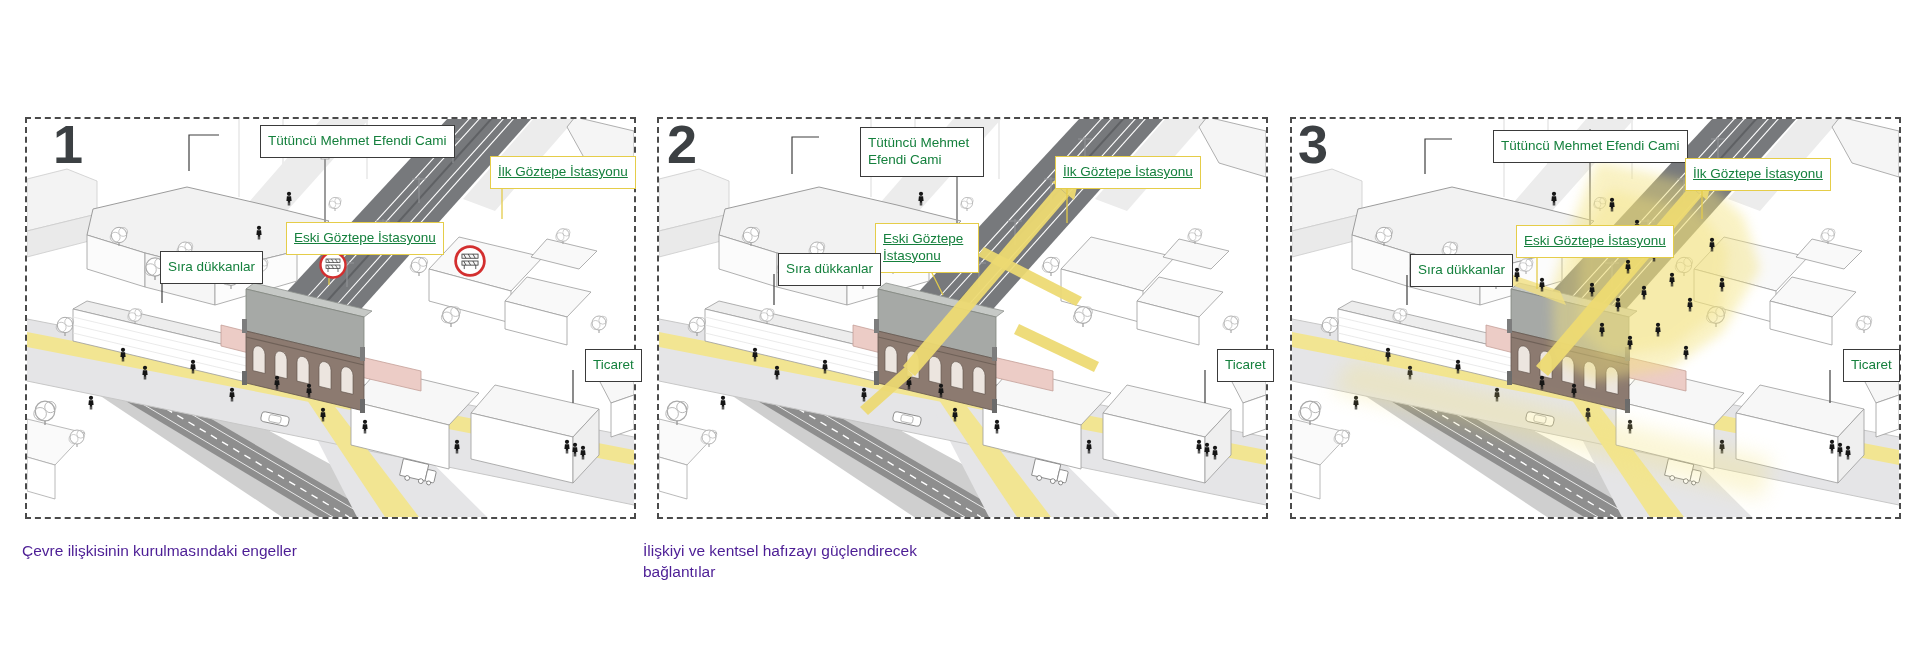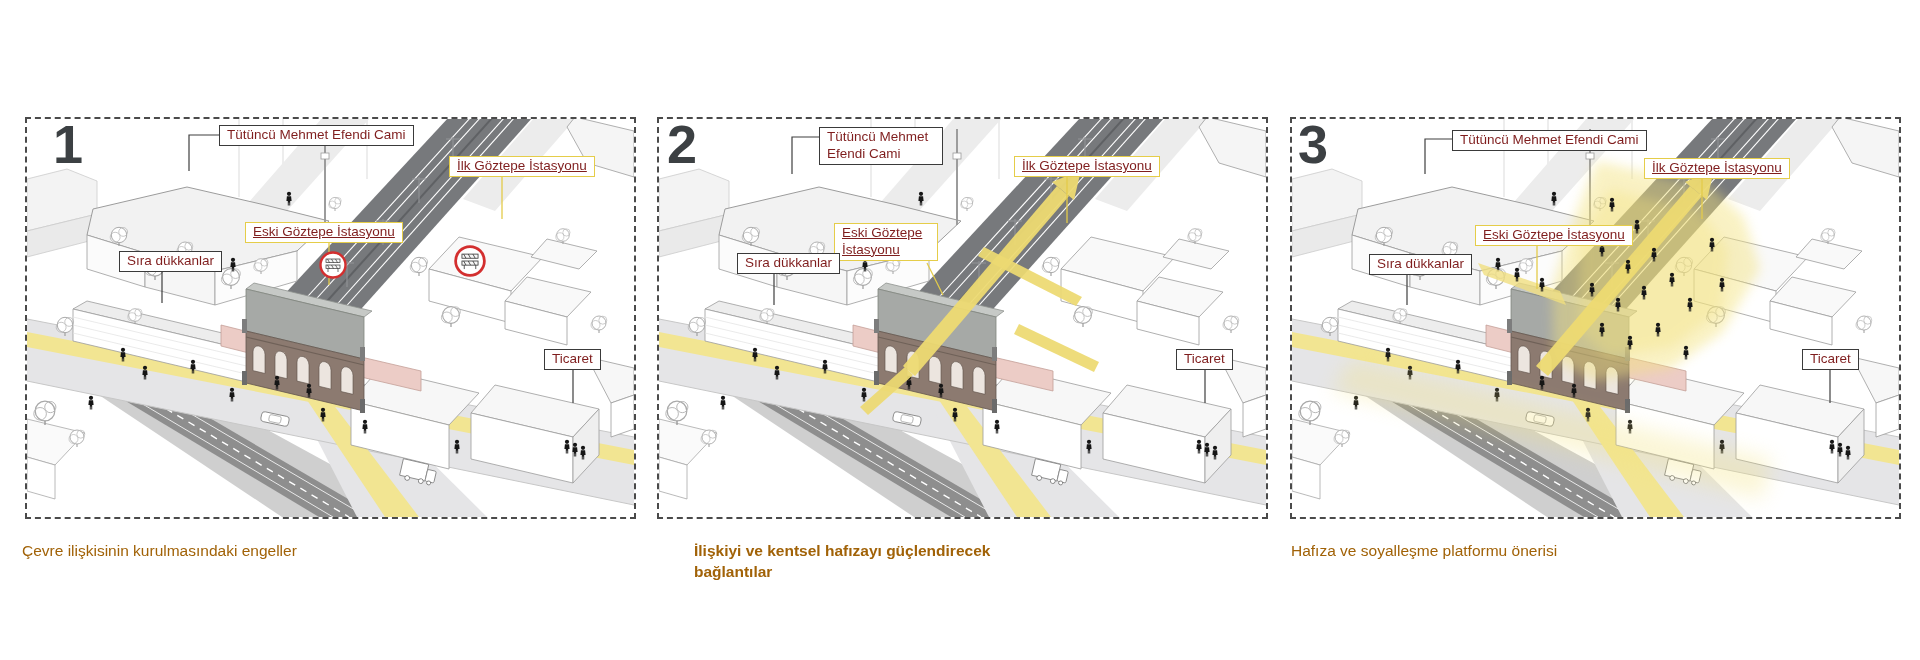--- a/index.html
+++ b/index.html
@@ -1,25 +1,25 @@
 <!DOCTYPE html>
 <html><head>
 <meta charset="utf-8">
 <style>
   html,body{margin:0;padding:0;background:#fff;}
   #stage{position:relative;width:1920px;height:660px;background:#ffffff;overflow:hidden;
          font-family:"Liberation Sans",sans-serif;}
   .panel{position:absolute;top:117px;width:607px;height:398px;border:2px dashed #4a4a4a;}
   .panel svg.base, .panel svg.overlay{position:absolute;left:0;top:0;width:607px;height:398px;}
   .panel-number{position:absolute;top:-2px;font-size:54px;font-weight:600;color:#3c4043;line-height:1;}
-  .lbl{position:absolute;background:#ffffff;border:1.2px solid #3a3a3a;padding:1px 7px;
-       font-size:13.5px;line-height:1.25;color:#7f1d1d;white-space:nowrap;z-index:5;}
+  .lbl{position:absolute;background:#ffffff;border:1.2px solid #3a3a3a;padding:7px 7px;
+       font-size:13.5px;line-height:1.25;color:#15803d;white-space:nowrap;z-index:5;margin-left:41px;}
   .lbl.y{border:1.5px solid #e5cd49;text-decoration:underline;}
   .lbl.wrap{white-space:normal;}
-  .caption{position:absolute;top:541px;font-size:15.5px;line-height:1.35;color:#a16207;z-index:5;}
+  .caption{position:absolute;top:541px;font-size:15.5px;line-height:1.35;color:#4c1d95;z-index:5;}
   .hiddensvg{position:absolute;width:0;height:0;overflow:hidden;}
 </style>
 </head>
 <body>
 
 <svg class="hiddensvg" aria-hidden="true">
   <defs>
     <filter id="blur6" x="-30%" y="-30%" width="160%" height="160%">
         <feGaussianBlur stdDeviation="6"></feGaussianBlur>
       </filter>
@@ -252,21 +252,21 @@
         <line x1="268" y1="144" x2="284" y2="176"></line>
       </g>
     </svg>
     <div class="panel-number" style="left:8px;">2</div>
     <div class="lbl wrap" style="left:160px;top:8px;width:108px;">Tütüncü Mehmet Efendi Cami</div>
     <div class="lbl y" style="left:355px;top:37px;">İlk Göztepe İstasyonu</div>
     <div class="lbl y wrap" style="left:175px;top:104px;width:88px;">Eski Göztepe İstasyonu</div>
     <div class="lbl" style="left:78px;top:134px;">Sıra dükkanlar</div>
     <div class="lbl" style="left:517px;top:230px;">Ticaret</div>
   </div>
-  <div class="caption" style="left:694px;width:312px;font-weight:bold;">İlişkiyi ve kentsel hafızayı güçlendirecek bağlantılar</div>
+  <div class="caption" style="left:643px;width:312px;">İlişkiyi ve kentsel hafızayı güçlendirecek bağlantılar</div>
 
   <div class="panel" style="left:1290px;">
     <svg class="base" viewBox="0 0 607 398">
         <use href="#site-base"></use>
       </svg>
     <svg class="overlay" viewBox="0 0 607 398">
       <g>
         <polygon points="305,42 420,68 452,98 468,150 430,214 378,250 302,262 262,240 260,168 284,94" fill="#f3e27d" opacity="0.45" filter="url(#blur6)"></polygon>
         <polygon points="318,70 408,92 436,130 430,190 380,228 316,238 286,210 288,120" fill="#f3e27d" opacity="0.35" filter="url(#blur6)"></polygon>
         <polygon points="186,144 192,156 274,186 268,172" fill="#f0df80" opacity="0.8"></polygon>
@@ -305,15 +305,14 @@
         <line x1="245" y1="126" x2="245" y2="170"></line>
       </g>
     </svg>
     <div class="panel-number" style="left:6px;">3</div>
     <div class="lbl" style="left:160px;top:11px;">Tütüncü Mehmet Efendi Cami</div>
     <div class="lbl y" style="left:352px;top:39px;">İlk Göztepe İstasyonu</div>
     <div class="lbl y" style="left:183px;top:106px;">Eski Göztepe İstasyonu</div>
     <div class="lbl" style="left:77px;top:135px;">Sıra dükkanlar</div>
     <div class="lbl" style="left:510px;top:230px;">Ticaret</div>
   </div>
-  <div class="caption" style="left:1291px;">Hafıza ve soyalleşme platformu önerisi</div>
 
 </div>
 
 </body></html>

